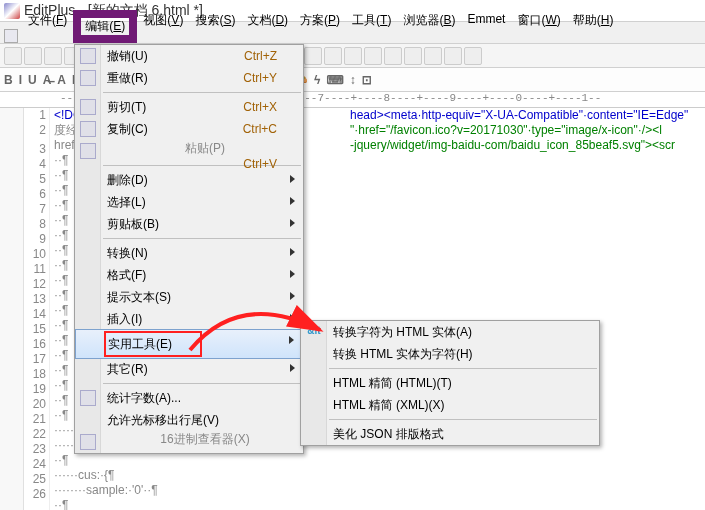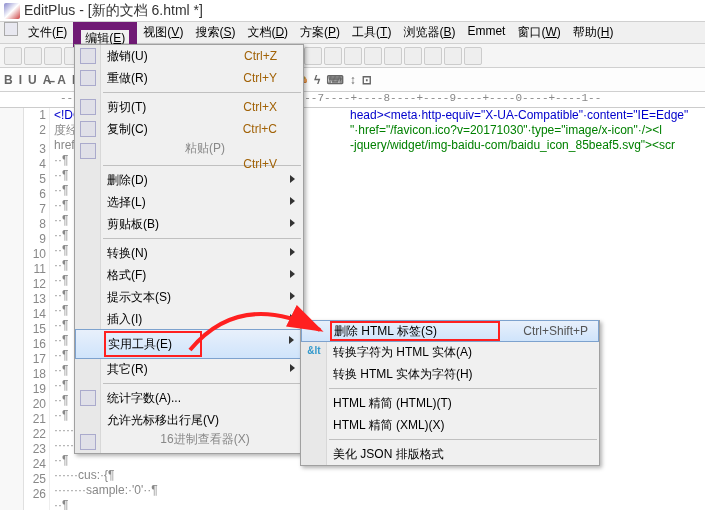--- a/index.html
+++ b/index.html
@@ -1,20 +1,20 @@
 <!DOCTYPE html>
 <html><head>
 <meta charset="utf-8">
 <style>
 * { margin: 0; padding: 0; box-sizing: border-box; font-family: "Microsoft YaHei", "SimSun", sans-serif; font-size: 12px; }
 body { background: #fff; width: 705px; height: 510px; overflow: hidden; position: relative; }
 .titlebar { height: 22px; background: #fff; display: flex; align-items: center; padding-left: 4px; border-bottom: 1px solid #d0d0d0; }
 .titlebar-icon { width: 16px; height: 16px; background: linear-gradient(135deg,#88c,#fff,#c44); border-radius: 2px; margin-right: 4px;}
 .titlebar-text { font-size: 14px; color: #333; }
-.menubar { height: 22px; background: #f0f0f0; display: flex; align-items: flex-start; padding-left: 4px; border-bottom: 1px solid #d0d0d0; }
+.menubar { height: 22px; background: #f0f0f0; display: flex; align-items: flex-end; padding-left: 4px; border-bottom: 1px solid #d0d0d0; }
 .menubar-icon { width: 14px; height: 14px; margin-right: 4px; background:#e8e8f0; border:1px solid #aaa;}
 .menu-item { padding: 2px 6px; cursor: pointer; }
 .menu-item u { text-decoration: underline; }
 .menu-item.highlighted { border: 8px solid #701a75; padding: 0 4px; }
 .toolbar { height: 24px; background: #f5f5f5; border-bottom: 1px solid #d0d0d0; display:flex; align-items:center; gap:2px; padding-left:4px;}
 .toolbar .btn { width:18px; height:18px; background:#eee; border:1px solid #ccc; border-radius:2px;}
 .topstrip { height:24px; background:#fdfdfd; border-bottom:1px solid #d0d0d0; display:flex; align-items:center; padding-left:4px; gap:6px;}
 .topstrip .tool { color:#666; font-weight:bold;}
 .ruler { height:16px; background:#fff; border-bottom:1px solid #ccc; font-family:"Courier New",monospace; font-size:11px; color:#888; white-space:nowrap; overflow:hidden; padding-left:60px;}
 .main { display:flex; height: calc(510px - 22px - 22px - 24px - 24px - 16px); position:relative;}
@@ -272,25 +272,20 @@
       <span>允许光标移出行尾(V)</span>
     </div>
     <div class="dropdown-item disabled">
       <span class="ico"></span>
       <span>16进制查看器(X)</span>
     </div>
   </div>
 
 <div class="submenu" id="submenu">
   <div class="icon-col2"></div>
-<div class="sub-item hovered">
-      <span>删除 HTML 标签(S)</span>
-      <span class="shortcut">Ctrl+Shift+P</span>
-      <span class="redbox"></span>
-    </div>
     <div class="sub-item">
       <span class="ico2">&amp;lt</span>
       <span>转换字符为 HTML 实体(A)</span>
     </div>
     <div class="sub-item">
       <span>转换 HTML 实体为字符(H)</span>
     </div>
     <div class="sub-sep"></div>
     <div class="sub-item">
       <span>HTML 精简 (HTML)(T)</span>

